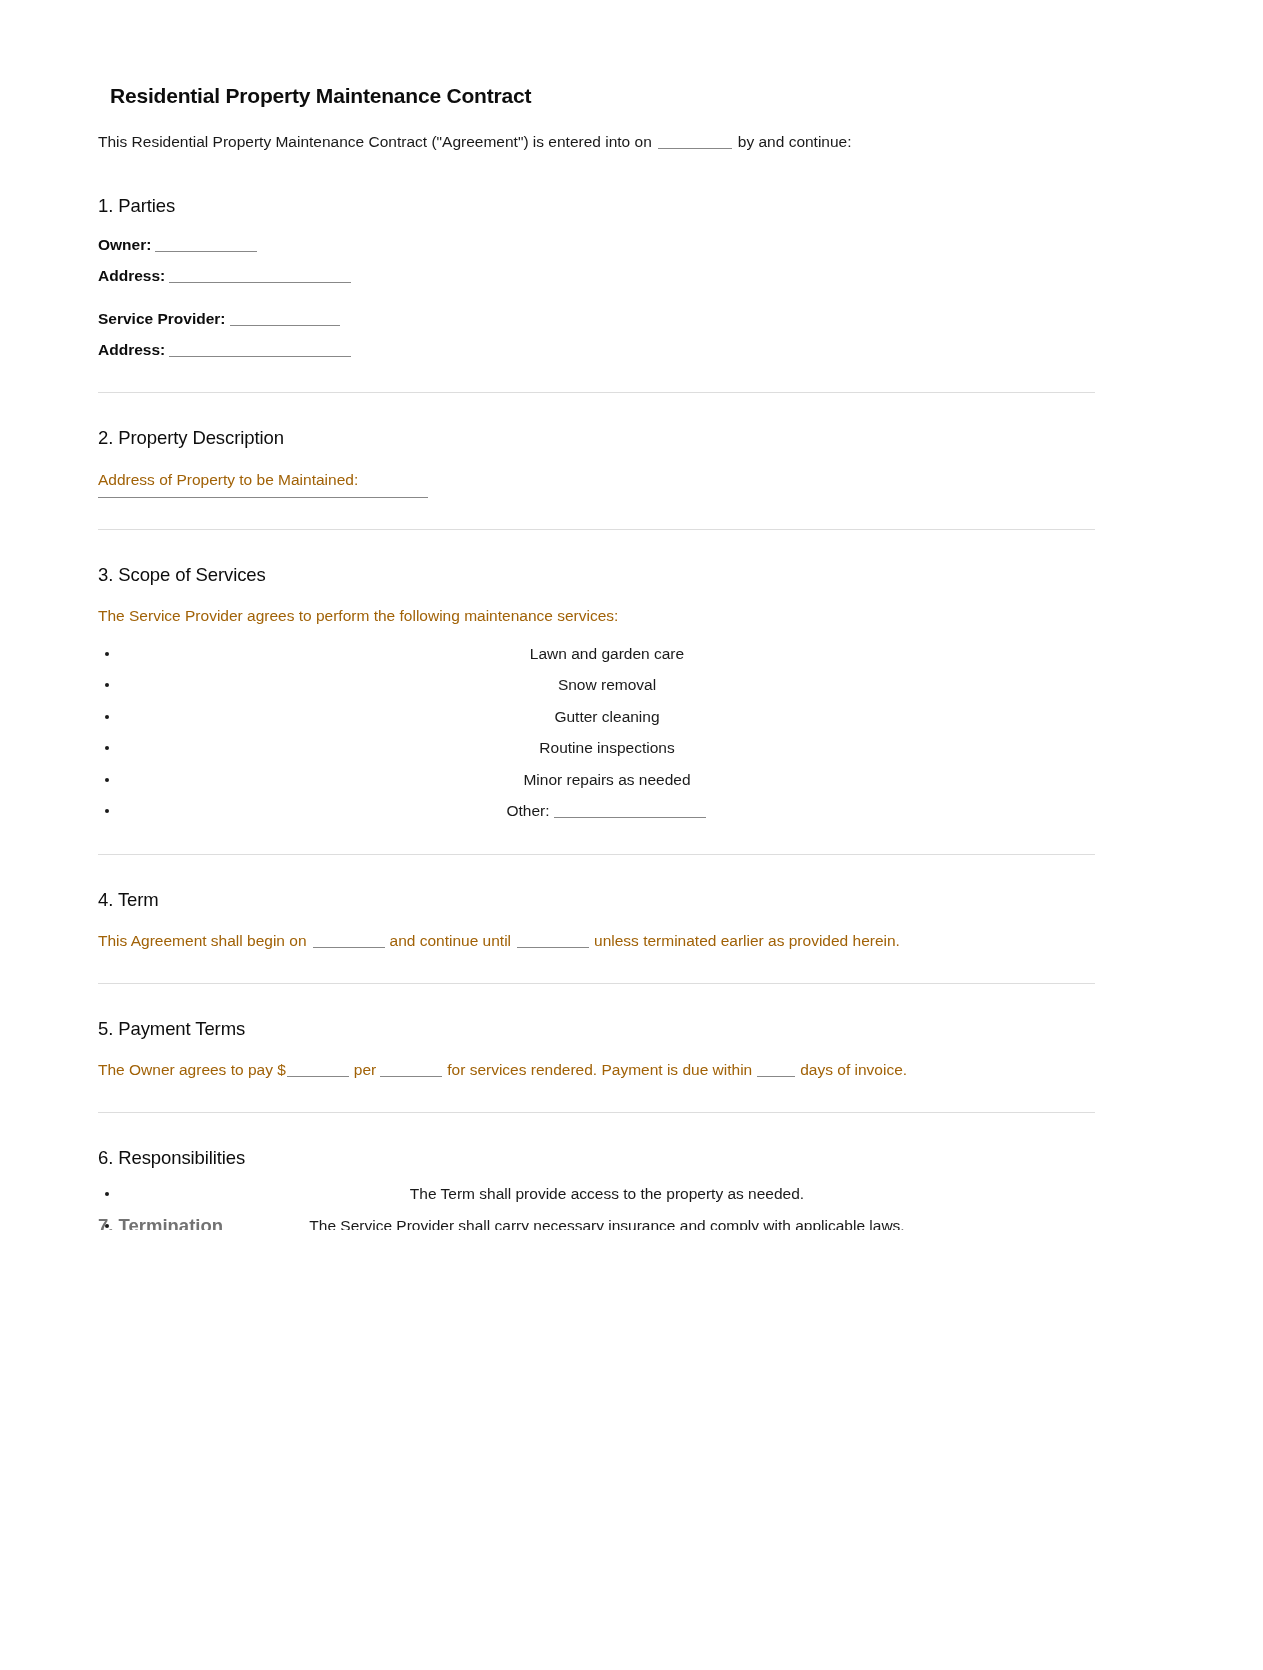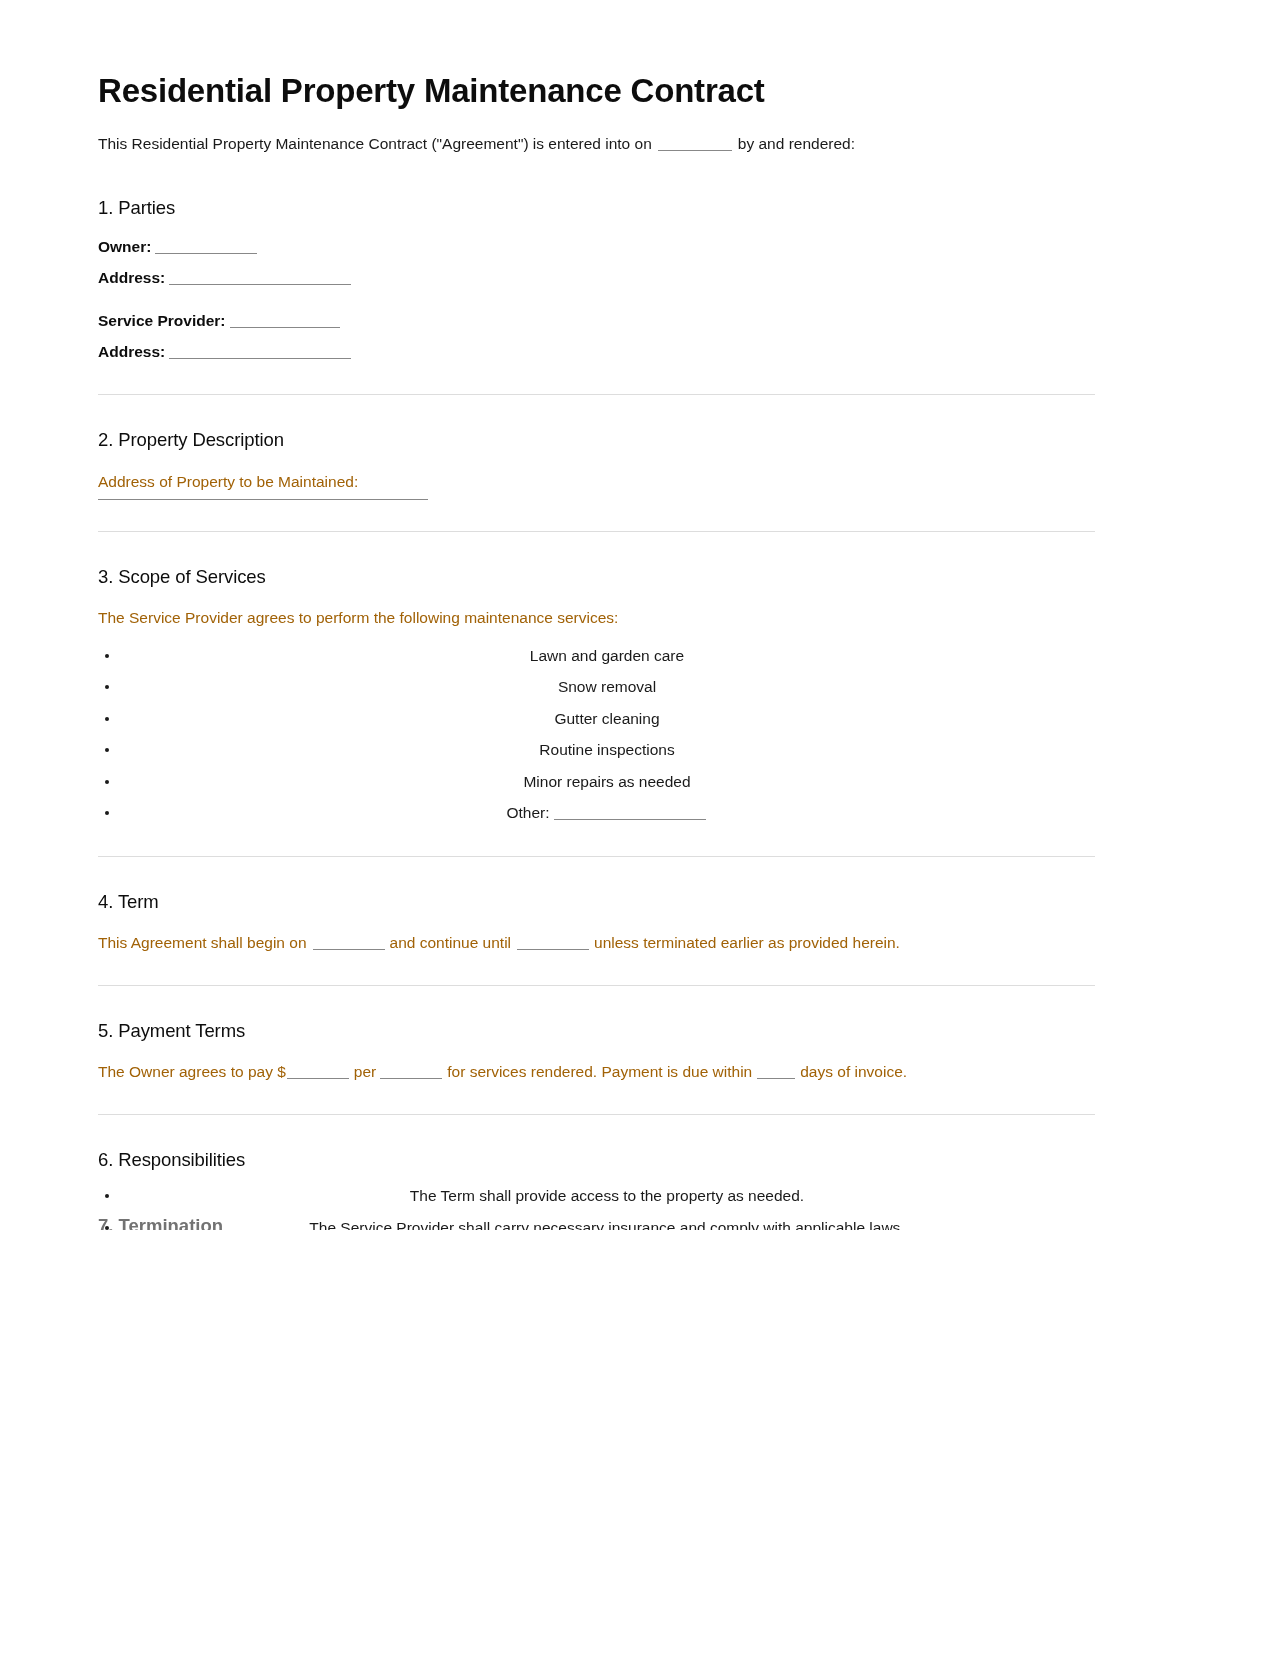--- a/index.html
+++ b/index.html
@@ -23,25 +23,25 @@
   }
   .doc {
     position: absolute;
     left: 98px;
     top: 0;
     width: 997px;
     height: 1230px;
     overflow: hidden;
   }
   h1.doc-title {
-    font-size: 33px;
+    font-size: 21px;
     line-height: 1.15;
     font-weight: bold;
     letter-spacing: -0.2px;
-    margin: 0;
+    margin: 12px;
     padding: 72px 0 0 0;
     color: #0d0d0d;
   }
   p.intro {
     font-size: 15.5px;
     line-height: 1.5;
     margin: 22px 0 0 0;
     color: #1a1a1a;
   }
   h2.section-title {
@@ -153,21 +153,21 @@
 </style>
 </head>
 <body>
 
 <div class="page">
 
   <div class="doc">
 
     <h1 class="doc-title">Residential Property Maintenance Contract</h1>
 
-    <p class="intro"><span>This Residential Property Maintenance Contract ("Agreement") is entered into on</span><span class="blank w-date"></span><span>by and rendered:</span></p>
+    <p class="intro"><span>This Residential Property Maintenance Contract ("Agreement") is entered into on</span><span class="blank w-date"></span><span>by and continue:</span></p>
 
     <div class="section sec-gap-1">
       <h2 class="section-title">1. Parties</h2>
 
       <div class="field-line"><span class="field-label">Owner:</span><span class="blank w-owner"></span></div>
 
       <div class="field-line tight"><span class="field-label">Address:</span><span class="blank w-addr"></span></div>
 
       <div class="field-line group-gap"><span class="field-label">Service Provider:</span><span class="blank w-provider"></span></div>
 

